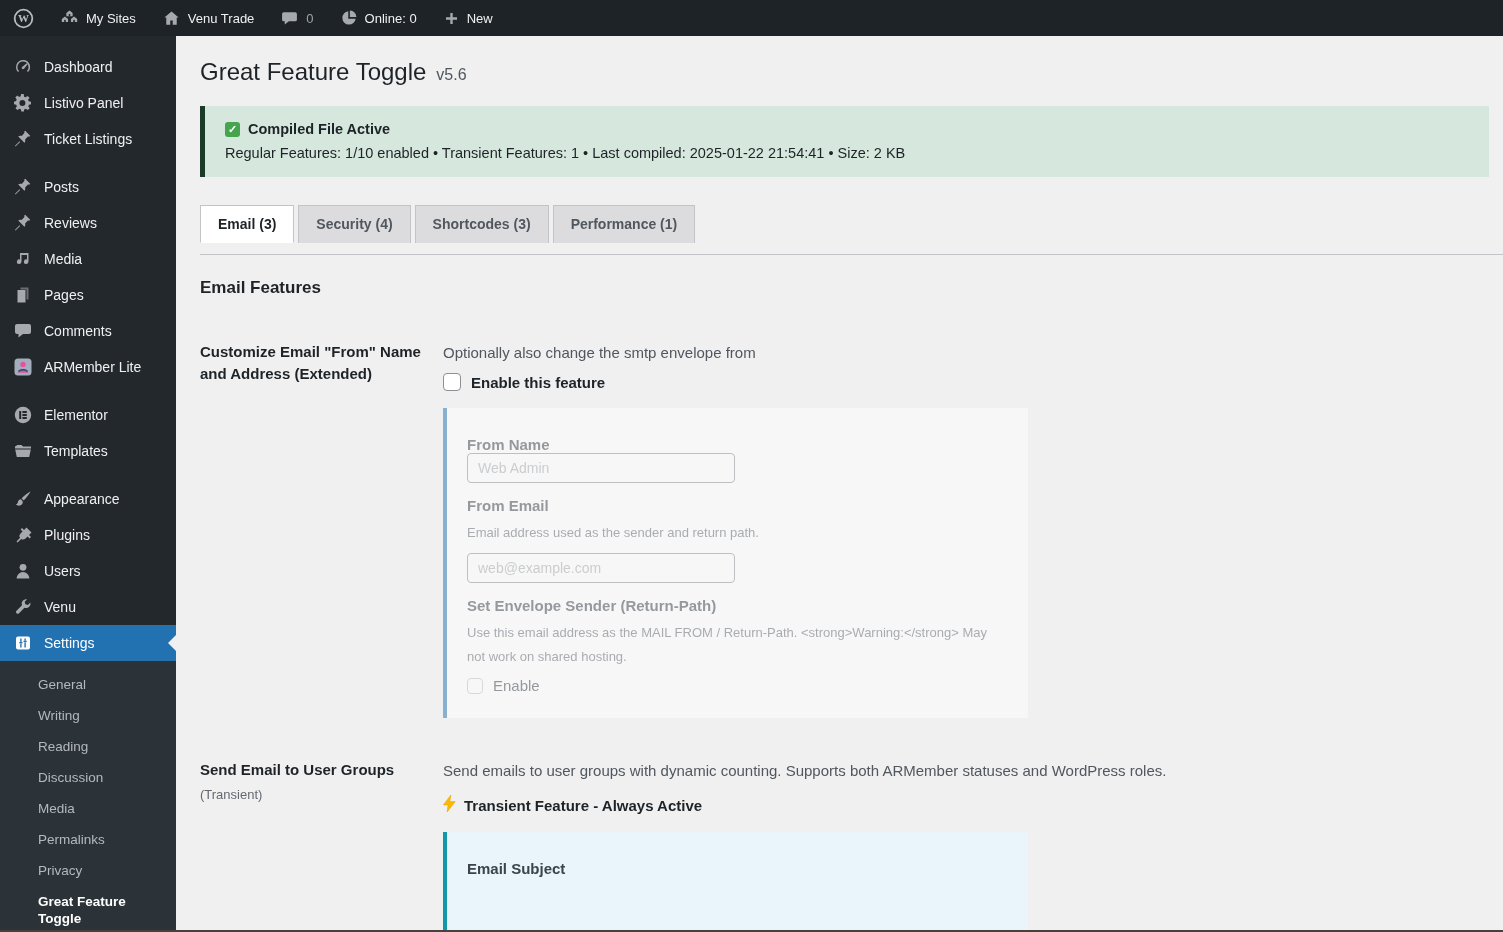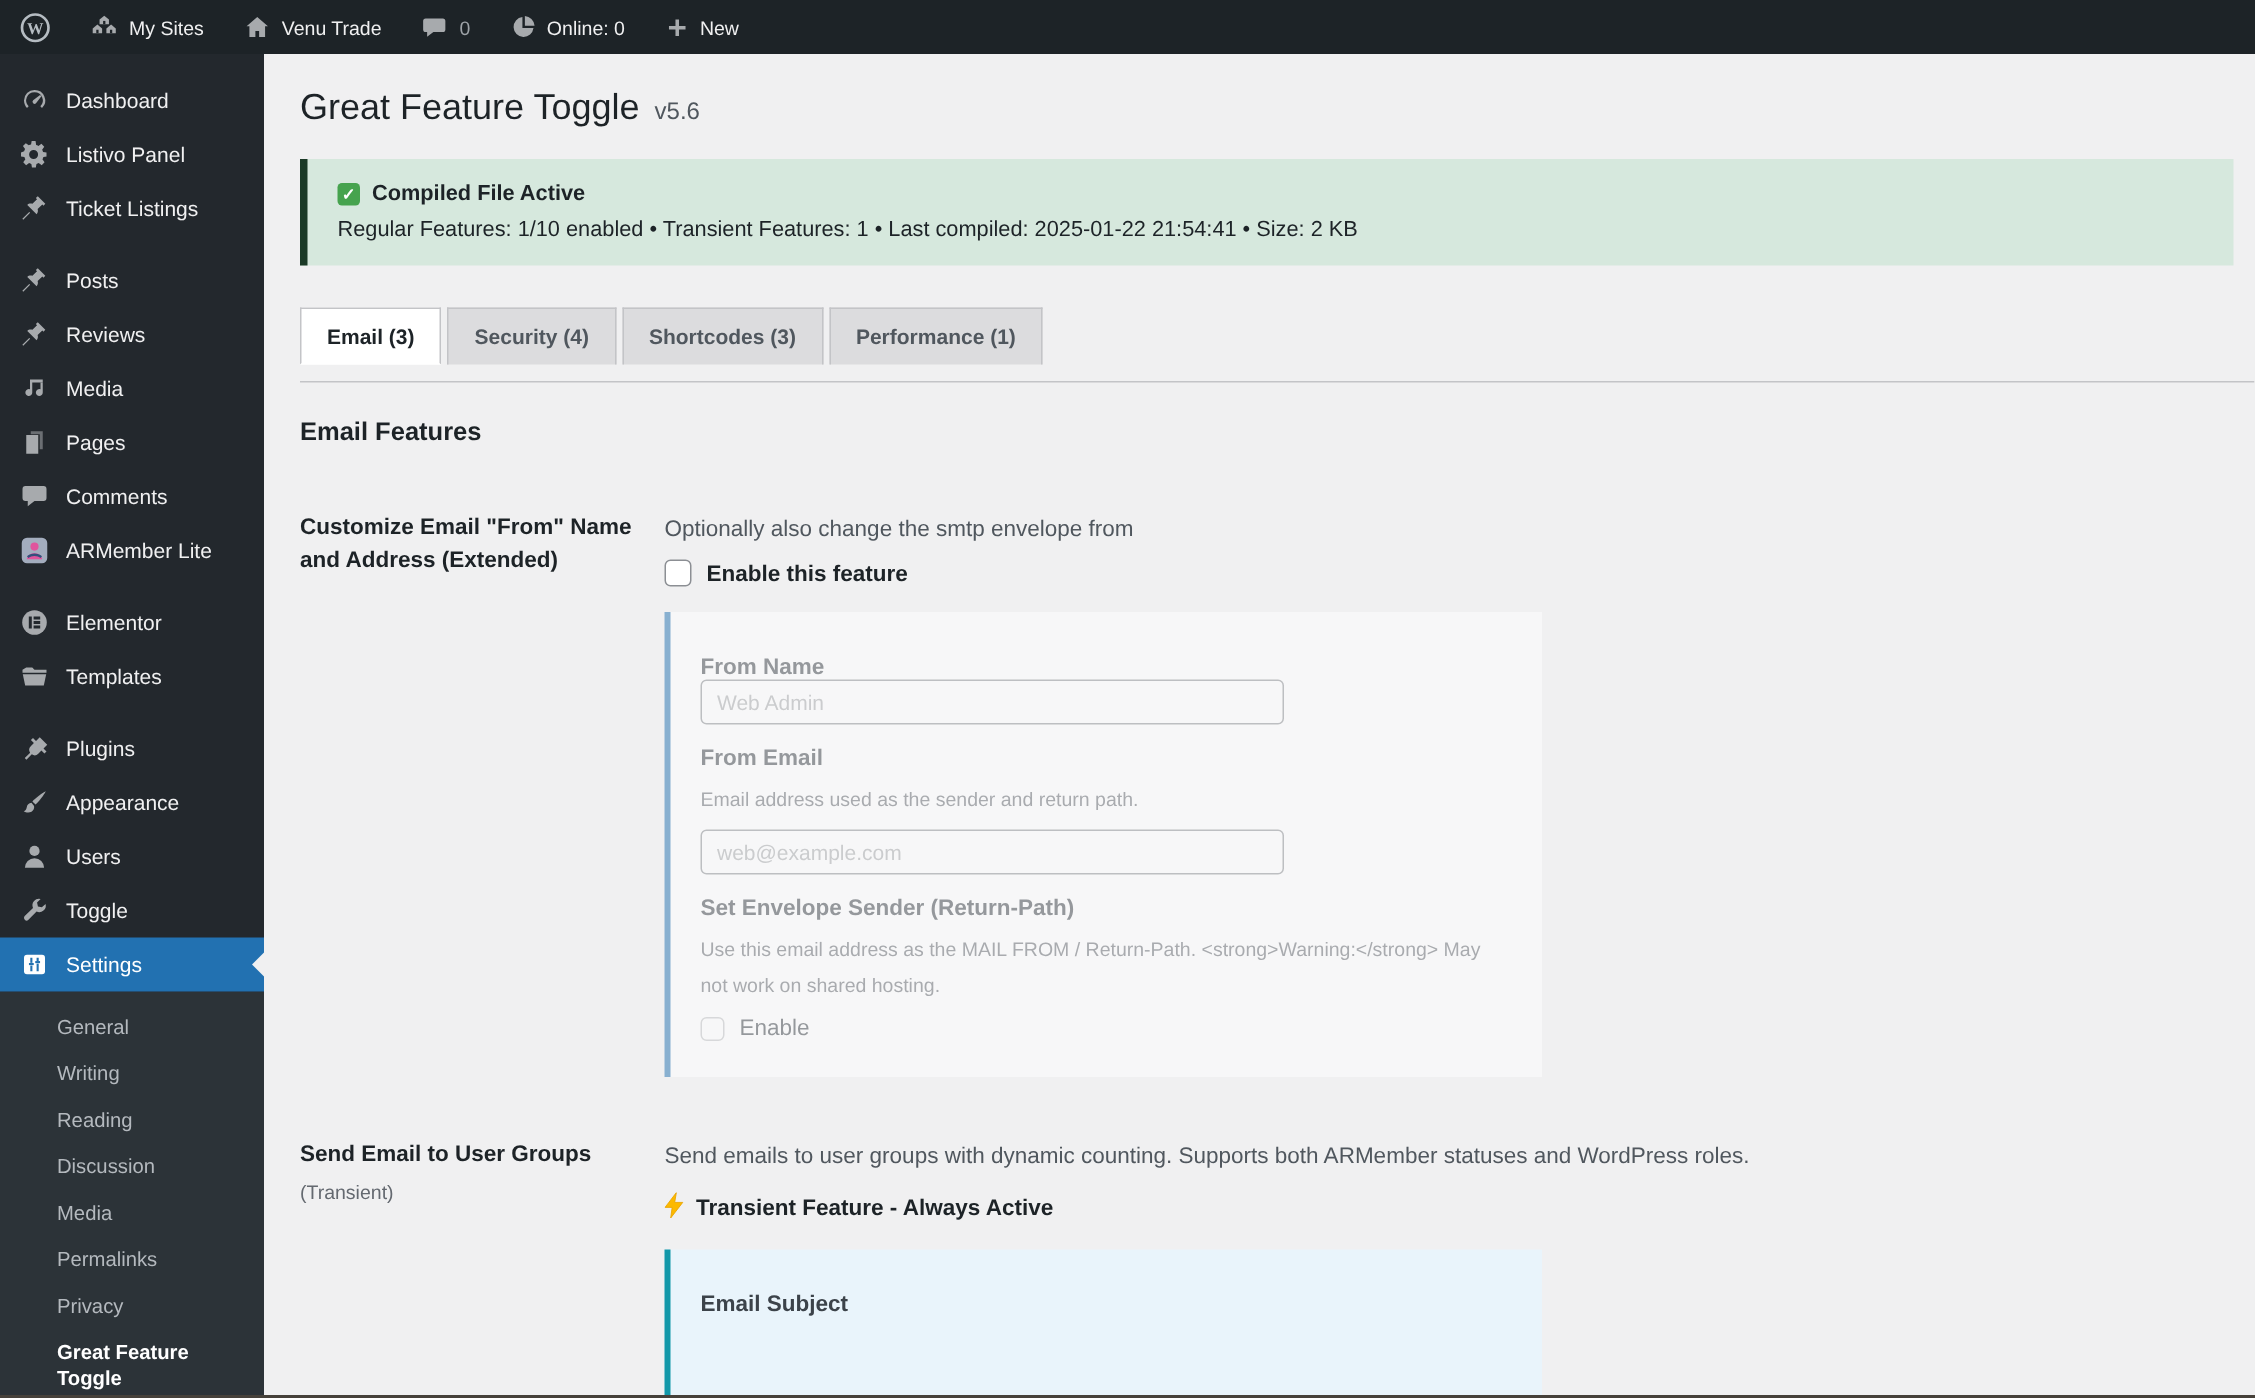--- a/index.html
+++ b/index.html
@@ -56,21 +56,21 @@
     font-weight:bold; font-size:15px; color:#1d2327; cursor:pointer; }
   .checkbox { width:18px; height:18px; border:1px solid #8c8f94; border-radius:4px; background:#fff; flex:0 0 18px; }
   .checkbox.small { width:16px; height:16px; flex-basis:16px; border-color:#c0c2c5; }
 
   .panel { width:585px; margin-top:17px; padding:28px 24px 24px 20px; border-left:4px solid; }
   .panel.disabled { background:#fff; border-color:#2271b1; opacity:.5; }
   .panel.transient { background:#e9f4fb; border-color:#1398a9; min-height:150px; }
 
   .field-label { font-weight:bold; font-size:15px; color:#3c434a; }
   .field-help { font-size:13px; color:#646970; margin:7px 0 8px; line-height:1.85; max-width:530px; }
-  .text-input { width:389px; height:30px; border:1px solid #8c8f94; border-radius:4px;
+  .text-input { width:268px; height:30px; border:1px solid #8c8f94; border-radius:4px;
     background:#fff; padding:0 10px; font-size:14px; color:#ef4444;
     font-family:"Liberation Sans", sans-serif; display:block; }
   .text-input::placeholder { color:#a7aaad; }
   .field { margin-bottom:14px; }
   .panel-enable { display:flex; align-items:center; gap:10px; margin-top:6px; font-size:15px; color:#3c434a; cursor:pointer; }
 
   .transient-note { display:flex; align-items:center; gap:8px; margin-top:13px;
     font-weight:bold; font-size:15px; color:#1d2327; }
 
   .bottom-edge { position:fixed; left:0; right:0; bottom:0; height:2px; background:#46413a; z-index:70; }
@@ -238,50 +238,50 @@
           <path fill="currentColor" d="M2 5.5 4.5 4h4L10 5.5h8v2H2z"></path>
           <path fill="currentColor" d="M2.2 8.5h15.6l-1.6 7.5H3.8z"></path>
         </svg>
       </span>
     <span class="mi-label">Templates</span>
   </div>
   <div class="menu-sep"></div>
   <div class="mi">
     <span class="mi-icon">
         <svg viewBox="0 0 20 20" width="20" height="20">
-          <path fill="currentColor" d="M13.5 2.5 11 5 9 3 7.6 4.4l2 2-2.1 2.1a3.4 3.4 0 0 0-.4 4.3l-3.6 3.6 1.1 1.1 3.6-3.6a3.4 3.4 0 0 0 4.3-.4l2.1-2.1 2 2L18 12l-2-2 2.5-2.5-5-5z"></path>
-        </svg>
-      </span>
-    <span class="mi-label">Plugins</span>
-  </div>
-  <div class="mi">
-    <span class="mi-icon">
-        <svg viewBox="0 0 20 20" width="20" height="20">
           <path fill="currentColor" d="M17.5 2.5c-2.2 1-7 4.6-8.9 6.8l2.1 2.1c2.2-1.9 5.8-6.7 6.8-8.9z"></path>
           <path fill="currentColor" d="M8 10.2c-1.9.1-2.9 1.4-3.2 3.1-.2 1.3-.9 2.1-2 2.5 1.3.9 3.7 1.2 5.2.3 1.4-.8 2-2.2 1.7-3.7z"></path>
         </svg>
       </span>
     <span class="mi-label">Appearance</span>
   </div>
   <div class="mi">
     <span class="mi-icon">
         <svg viewBox="0 0 20 20" width="20" height="20">
+          <path fill="currentColor" d="M13.5 2.5 11 5 9 3 7.6 4.4l2 2-2.1 2.1a3.4 3.4 0 0 0-.4 4.3l-3.6 3.6 1.1 1.1 3.6-3.6a3.4 3.4 0 0 0 4.3-.4l2.1-2.1 2 2L18 12l-2-2 2.5-2.5-5-5z"></path>
+        </svg>
+      </span>
+    <span class="mi-label">Plugins</span>
+  </div>
+  <div class="mi">
+    <span class="mi-icon">
+        <svg viewBox="0 0 20 20" width="20" height="20">
           <circle cx="10" cy="6.3" r="3.4" fill="currentColor"></circle>
           <path fill="currentColor" d="M3.6 17.5a6.4 6.4 0 0 1 12.8 0z"></path>
         </svg>
       </span>
     <span class="mi-label">Users</span>
   </div>
   <div class="mi">
     <span class="mi-icon">
         <svg viewBox="0 0 20 20" width="20" height="20">
           <path fill="currentColor" d="M17.4 5.6a4.4 4.4 0 0 1-6 5.1l-5.6 5.7a1.8 1.8 0 0 1-2.5-2.5l5.7-5.6a4.4 4.4 0 0 1 5.1-6l-2.4 2.4.6 2.6 2.6.6z"></path>
         </svg>
       </span>
-    <span class="mi-label">Toggle</span>
+    <span class="mi-label">Venu</span>
   </div>
   <div class="mi active">
     <span class="mi-icon">
         <svg viewBox="0 0 20 20" width="20" height="20">
           <rect x="3" y="3.5" width="14" height="13" rx="2" fill="#fff"></rect>
           <g fill="#2271b1">
             <rect x="7.2" y="5.5" width="1.4" height="3.4"></rect>
             <rect x="7.2" y="10.7" width="1.4" height="3.8"></rect>
             <rect x="6.3" y="9" width="3.2" height="1.4"></rect>
             <rect x="11.4" y="5.5" width="1.4" height="2.2"></rect>

